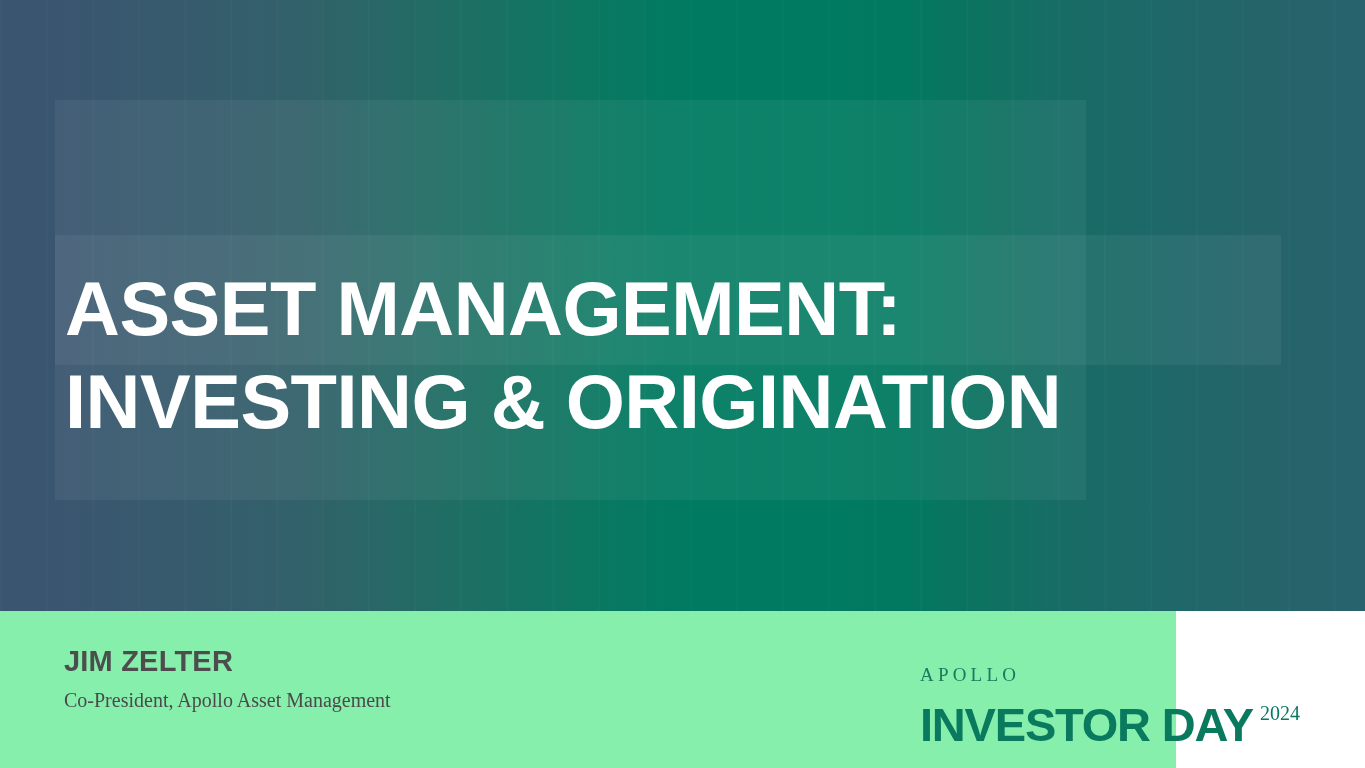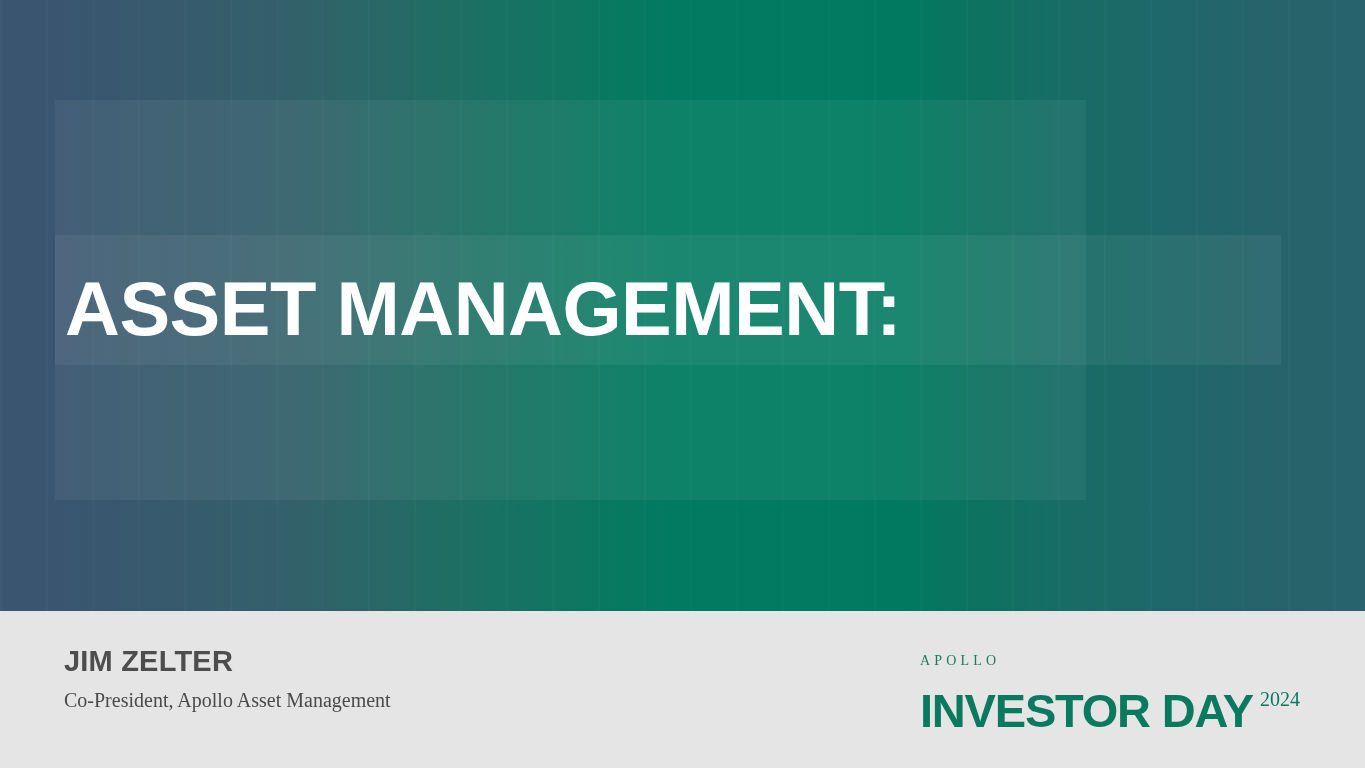--- a/index.html
+++ b/index.html
@@ -31,48 +31,49 @@
   .striations{position:absolute;inset:0;
     background:repeating-linear-gradient(90deg,
       rgba(255,255,255,0.018) 0px, rgba(255,255,255,0.018) 2px,
       rgba(255,255,255,0) 2px, rgba(255,255,255,0) 46px);}
 
   .title-wrap{position:absolute;left:65px;top:262px;width:1250px;}
   .title-line{color:#ffffff;font-weight:bold;font-size:76px;line-height:93px;
               letter-spacing:-0.5px;white-space:nowrap;}
 
   
-  .footer{position:absolute;left:0;top:611px;width:1365px;height:157px;background:#e5e5e5;}
+  .footer{position:absolute;left:0;top:611px;width:1176px;height:157px;background:#86efac;}
   .speaker{position:absolute;left:64px;top:33px;}
   .speaker-name{font-size:29px;font-weight:bold;color:#4d4d4d;letter-spacing:0.2px;
                 line-height:34px;}
   .speaker-role{font-family:"Liberation Serif",serif;font-size:20px;color:#4a4a4a;
                 line-height:40px;margin-top:2px;}
 
   .logo{position:absolute;left:920px;top:40px;width:400px;height:80px;}
-  .logo-apollo{font-family:"Liberation Serif",serif;font-size:14px;color:#1a7a5e;
-               letter-spacing:4.2px;line-height:20px;}
+  .logo-apollo{font-family:"Liberation Serif",serif;font-size:19px;color:#1a7a5e;
+               letter-spacing:4.2px;line-height:20px;margin-top:14px;}
   .logo-main{display:flex;align-items:flex-start;margin-top:15px;}
   .logo-investorday{font-size:47px;font-weight:bold;color:#0a7a5f;letter-spacing:-1.2px;
                     line-height:50px;}
   .logo-year{font-family:"Liberation Serif",serif;font-size:20px;color:#0a7a5f;
              margin-left:7px;margin-top:3px;line-height:20px;}
 </style>
 </head>
 <body>
 
 <div class="slide">
 
   <div class="hero">
     <div class="striations"></div>
     <div class="hero-block block-tall"></div>
     <div class="hero-block block-wide"></div>
 
     <div class="title-wrap">
       <div class="title-line">ASSET MANAGEMENT:</div>
+      <div class="title-line">INVESTING &amp; ORIGINATION</div>
     </div>
   </div>
 
   <div class="footer">
 
     <div class="speaker">
       <div class="speaker-name">JIM ZELTER</div>
       <div class="speaker-role">Co-President, Apollo Asset Management</div>
     </div>
 

